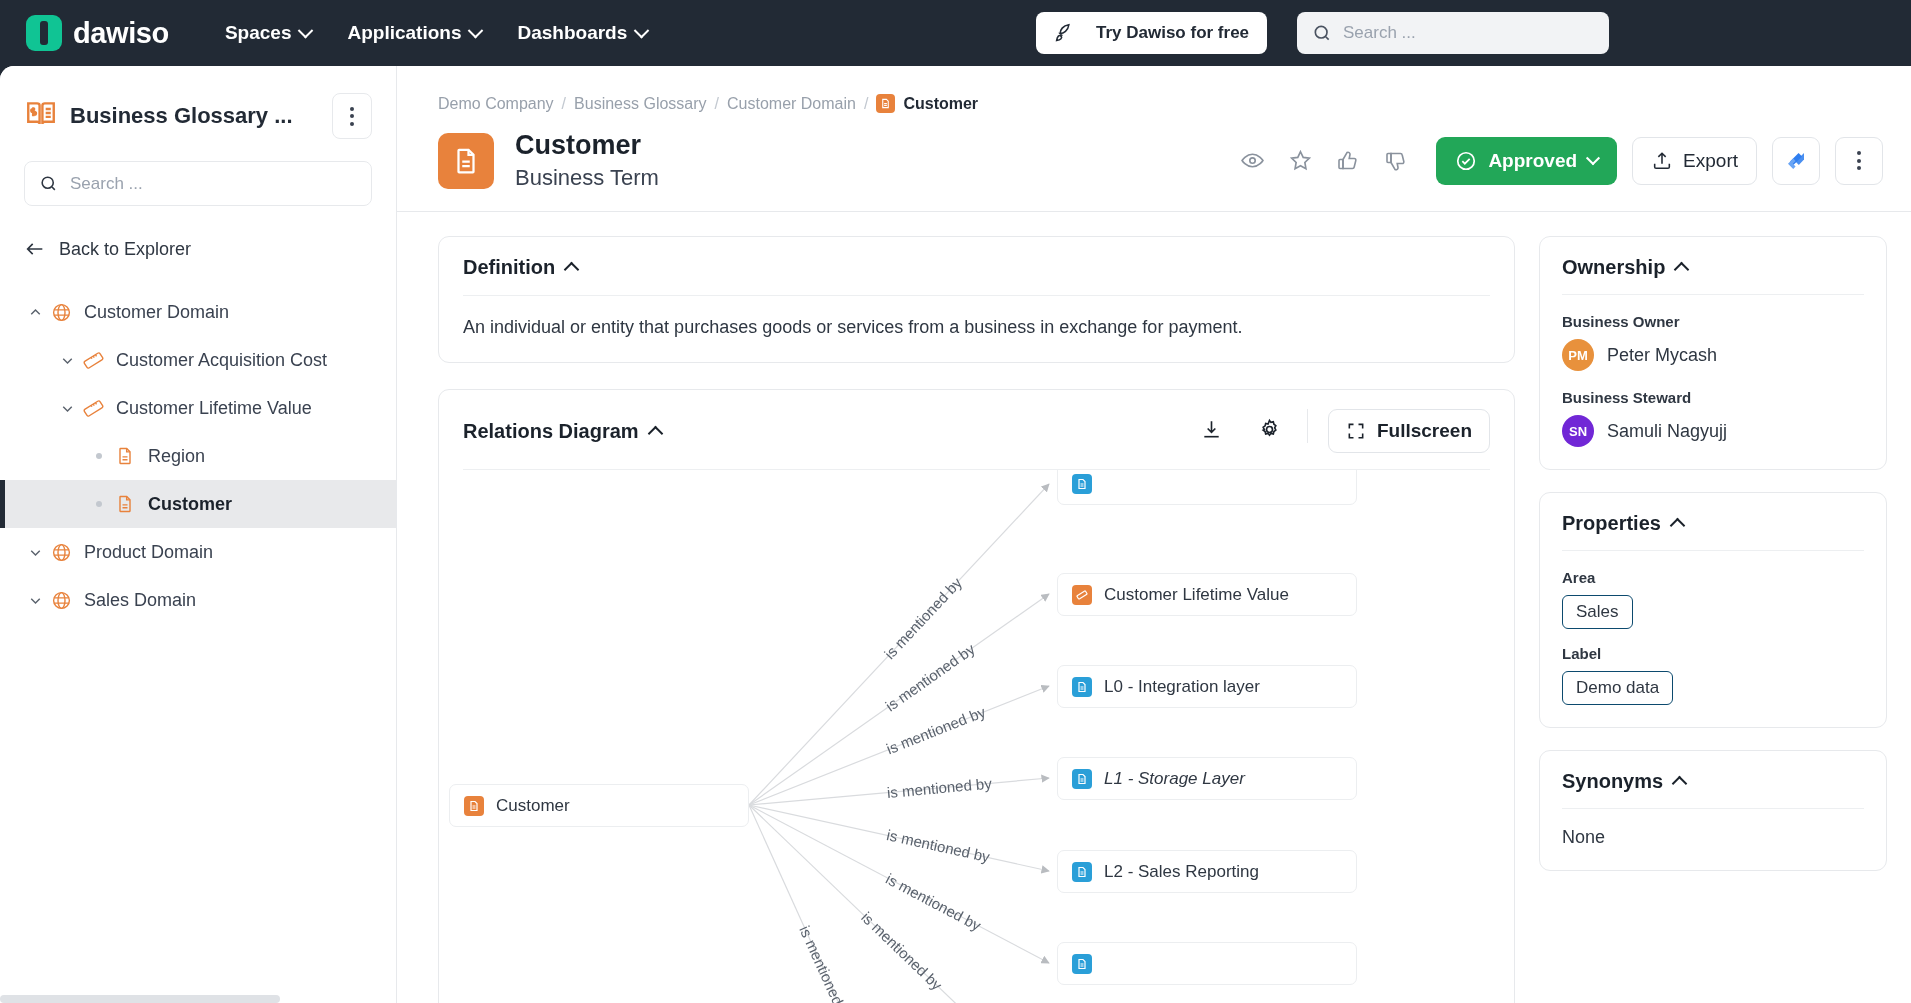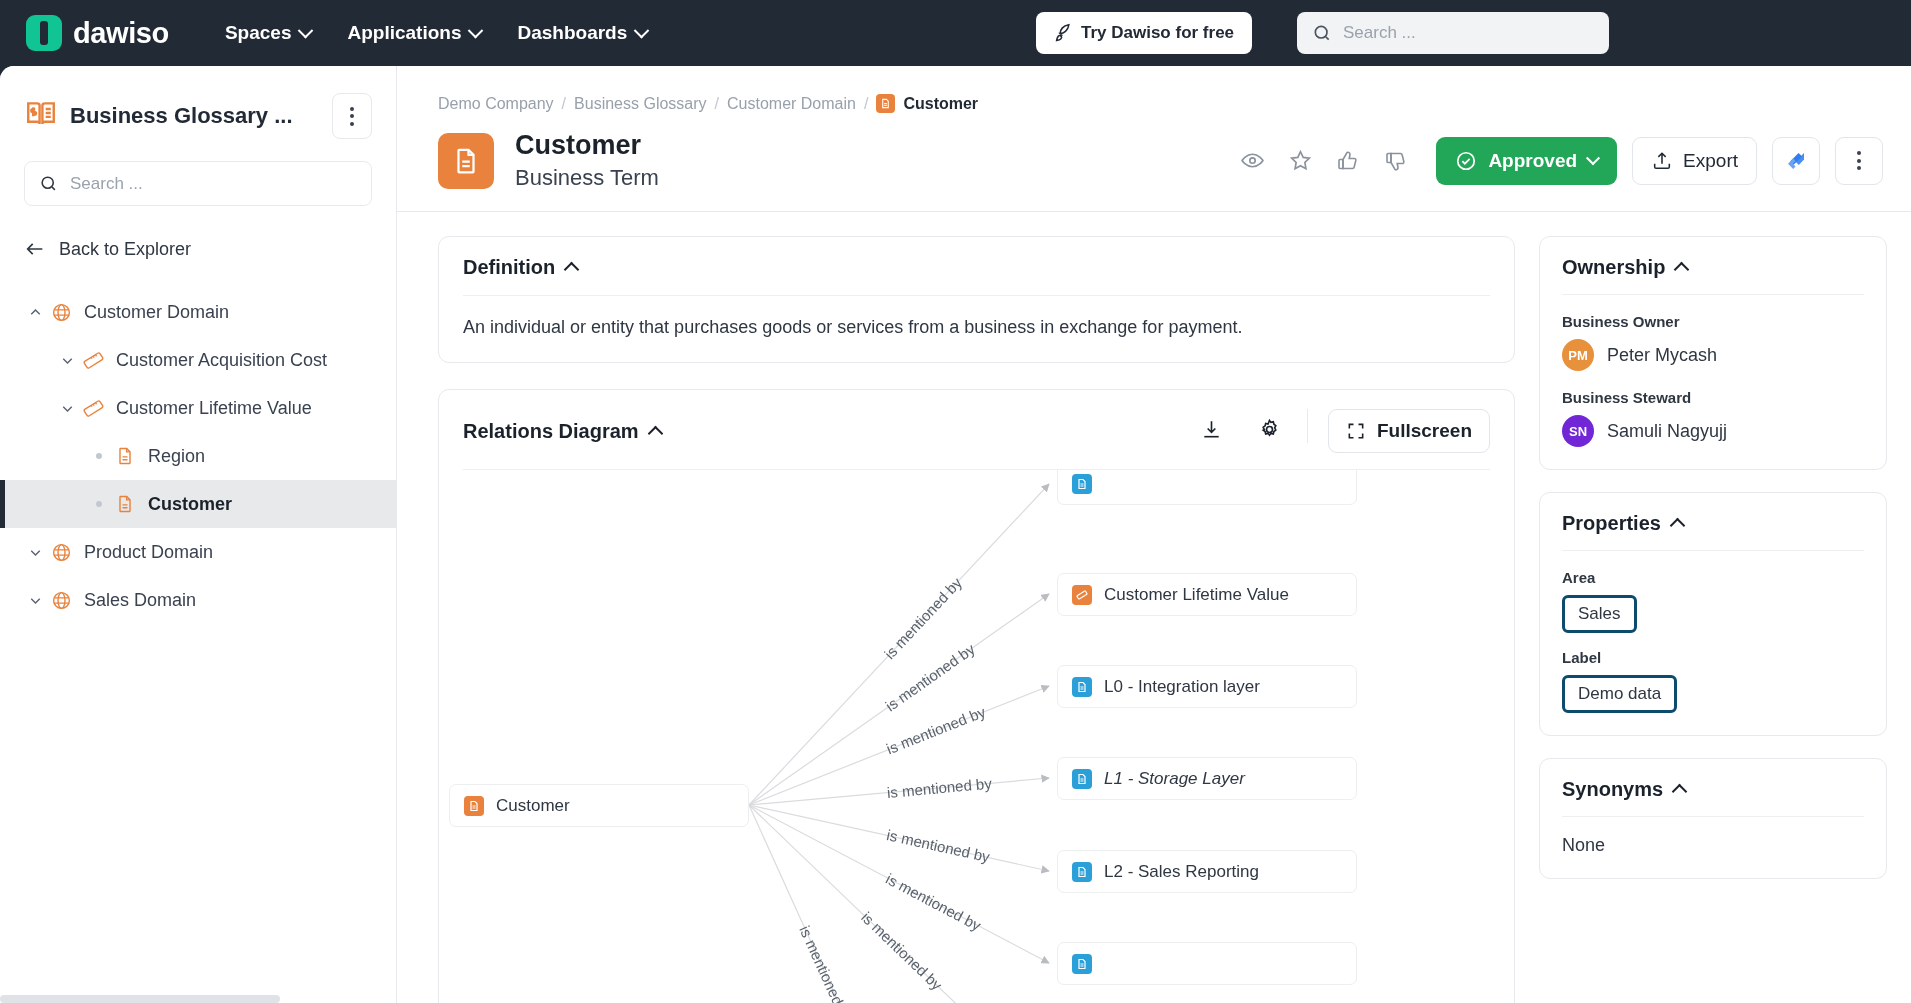--- a/index.html
+++ b/index.html
@@ -32,21 +32,21 @@
     display: flex; align-items: center; gap: 9px;
     color: #fff; font-size: 19px; font-weight: 600; cursor: pointer;
   }
   .chev { display: inline-block; width: 11px; height: 11px;
     border-right: 2px solid currentColor; border-bottom: 2px solid currentColor;
     transform: rotate(45deg) translate(-2px,-2px); }
 
   .try-btn {
     position: absolute; left: 1036px; top: 12px; height: 42px;
     background: #fff; border-radius: 8px; display: flex; align-items: center;
-    gap: 6px; padding: 0 18px; cursor: pointer;
+    gap: 21px; padding: 0 18px; cursor: pointer;
     color: #222a35; font-size: 17px; font-weight: 700;
   }
   .search-top {
     position: absolute; left: 1297px; top: 12px; width: 312px; height: 42px;
     background: #f2f3f5; border-radius: 8px; display: flex; align-items: center;
     gap: 11px; padding: 0 15px;
   }
   .search-top input {
     border: none; outline: none; background: transparent; flex: 1;
     font-family: inherit; font-size: 17px; color: #3a4250;
@@ -210,21 +210,21 @@
   .p-head { padding: 19px 22px 15px 22px; font-size: 20px; font-weight: 700; color: #1b222b;
     display: flex; align-items: center; gap: 11px; }
   .p-div { height: 1px; background: #edeff1; margin: 0 22px; }
   .p-body { padding: 18px 22px 22px 22px; }
   .p-label { font-size: 15px; font-weight: 700; color: #2f3742; margin-bottom: 9px; }
   .person { display: flex; align-items: center; gap: 13px; margin-bottom: 18px; }
   .av { width: 32px; height: 32px; border-radius: 50%; color: #fff; font-size: 13px;
     font-weight: 700; display: flex; align-items: center; justify-content: center; flex: none; }
   .p-name { font-size: 18px; color: #2f3742; }
   .chip {
-    display: inline-block; border: 3px solid #0c4a6e; border-radius: 6px;
+    display: inline-block; border: 1px solid #0c4a6e; border-radius: 6px;
     padding: 6px 13px; font-size: 17px; color: #2f3742; margin-bottom: 16px;
   }
   .p-none { font-size: 18px; color: #2f3742; }
   .caret-up {
     display: inline-block; width: 11px; height: 11px;
     border-left: 2px solid #1b222b; border-top: 2px solid #1b222b;
     transform: rotate(45deg); position: relative; top: 2px;
   }
 </style>
 </head>

